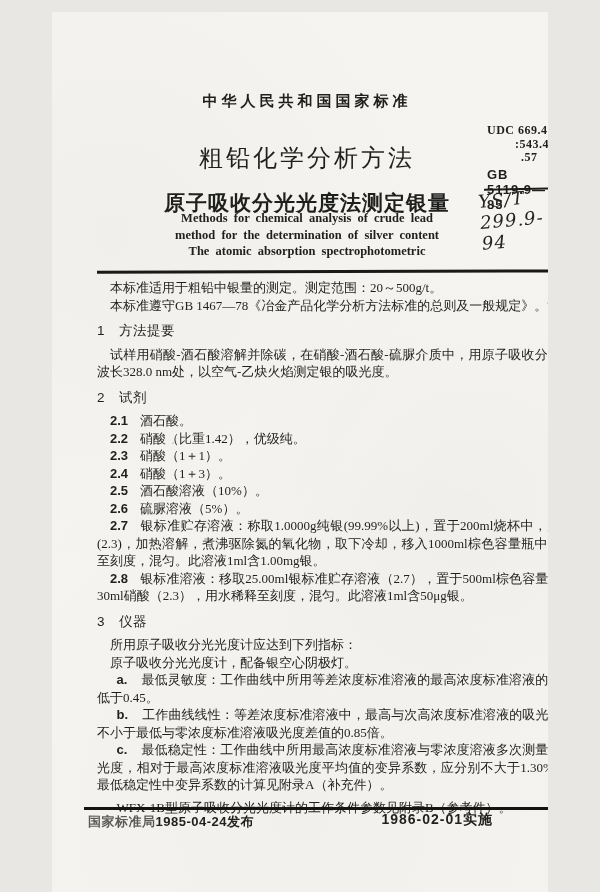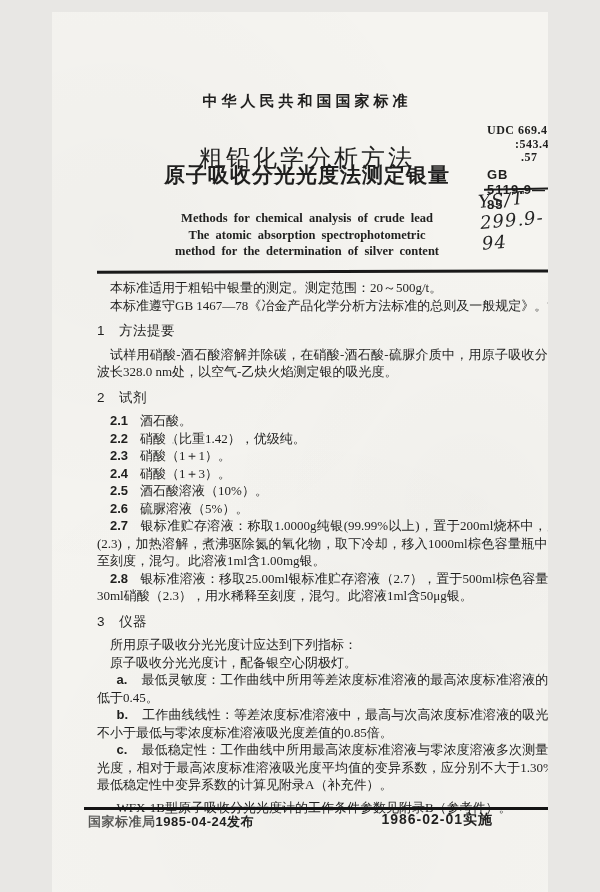--- a/index.html
+++ b/index.html
@@ -23,21 +23,21 @@
   .head-col{position:absolute;left:40px;top:0;width:430px;text-align:center;}
   .authority{
     position:absolute;left:0;top:80px;width:100%;
     font-size:15px;font-weight:bold;letter-spacing:4px;
   }
   .title-zh1{
     position:absolute;left:0;top:130px;width:100%;
     font-size:24px;font-weight:normal;letter-spacing:3px;
   }
   .title-zh2{
-    position:absolute;left:0;top:149px;width:100%;
+    position:absolute;left:0;top:177px;width:100%;
     font-size:21px;font-weight:bold;letter-spacing:1px;
   }
   .title-en{
     position:absolute;left:0;top:198px;width:100%;
     font-size:12.5px;font-weight:bold;line-height:16.5px;word-spacing:3px;
   }
   .udc-block{
     position:absolute;left:435px;top:112px;width:150px;
     font-size:12px;font-weight:bold;line-height:13.5px;
     font-family:Liberation Serif, serif;
@@ -112,22 +112,22 @@
 <body>
 
 <div class="page">
 
   <div class="head-col">
     <div class="authority">中华人民共和国国家标准</div>
     <div class="title-zh1">粗铅化学分析方法</div>
     <div class="title-zh2">原子吸收分光光度法测定银量</div>
     <div class="title-en">
       <p>Methods for chemical analysis of crude lead</p>
+      <p>method for the determination of silver content</p>
       <p>The atomic absorption spectrophotometric</p>
-      <p>method for the determination of silver content</p>
     </div>
   </div>
 
   <div class="udc-block">
     <div>UDC 669.4.015.3</div>
     <div class="udc-l2">:543.422:546</div>
     <div class="udc-l3">.57</div>
   </div>
 
   <div class="std-no">

